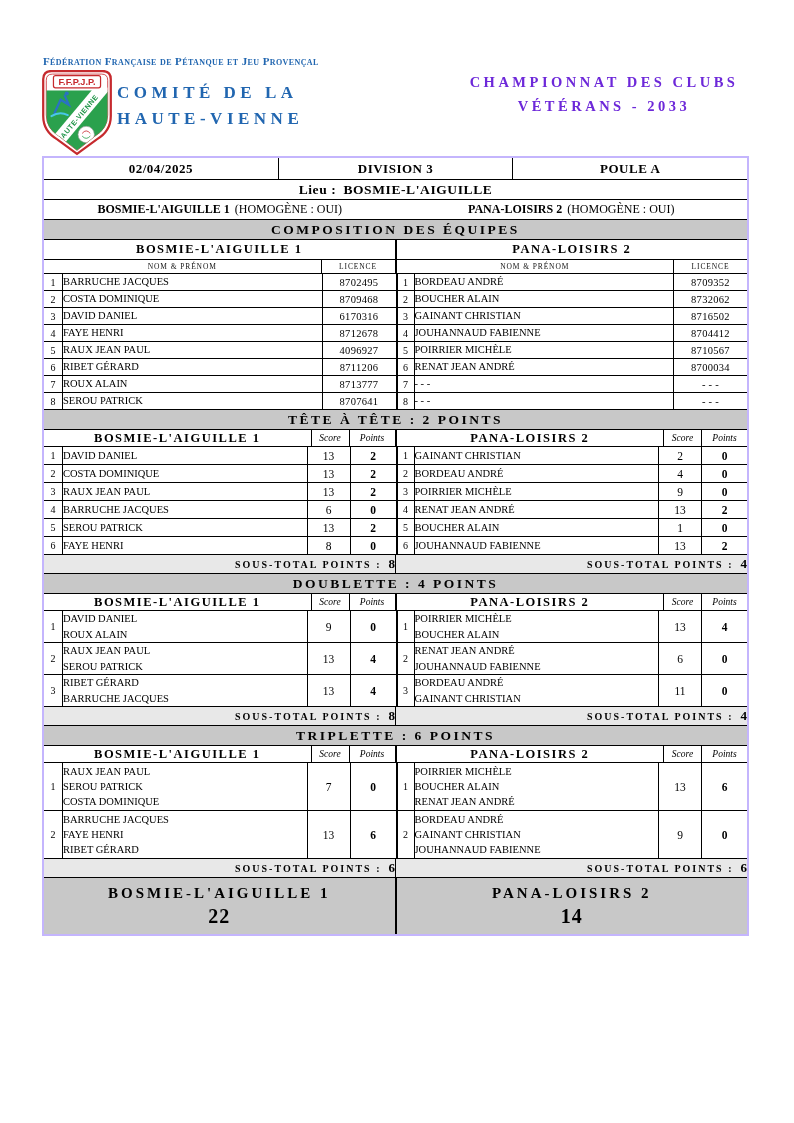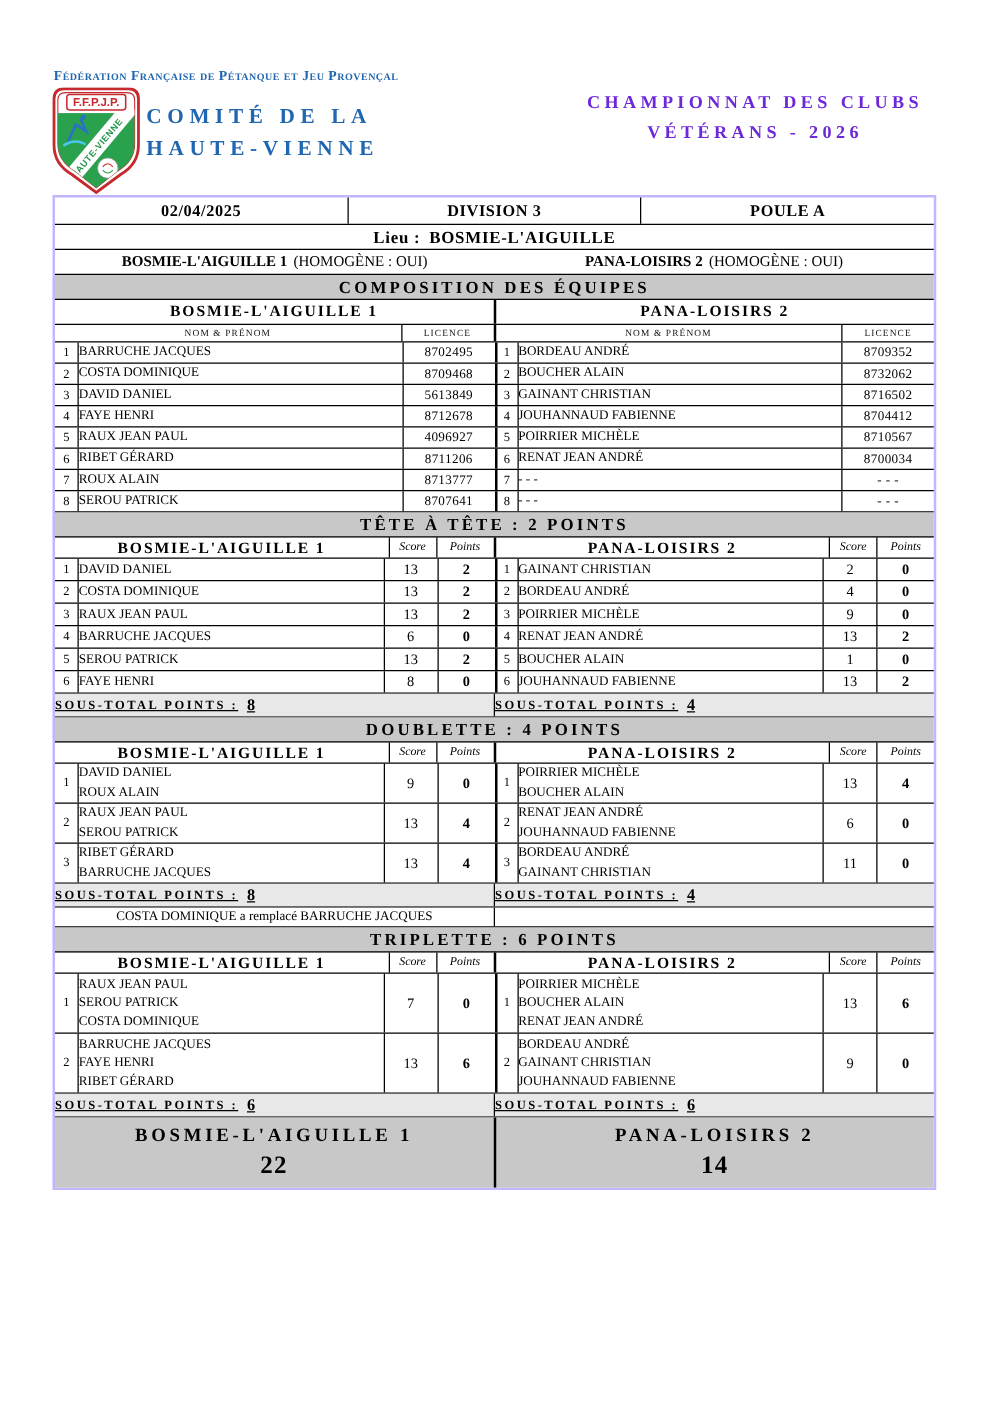--- a/index.html
+++ b/index.html
@@ -73,21 +73,21 @@
   .match-head .c { height: 16px; }
   .sch, .pth { font-style: italic; font-size: 9.5px; }
   .sch { width: 38px; flex: none; }
   .pth { width: 46px; flex: none; }
   .score { width: 43px; flex: none; font-size: 11.5px; }
   .pts { width: 46px; flex: none; font-size: 11.5px; font-weight: bold; }
   .tat-row { height: 18px; }
   .dbl-row { height: 32px; }
   .tpl-row { height: 48px; }
 
-  .st { background: #e8e8e8; height: 18px; display: flex; align-items: center; justify-content: flex-start; text-decoration: underline; }
+  .st { background: #e8e8e8; height: 18px; display: flex; align-items: center; justify-content: flex-end; }
   .stl { font-weight: bold; font-size: 10px; letter-spacing: 2px; }
   .stv { font-weight: bold; font-size: 13px; margin-left: 7px; }
 
   .note-row .half { height: 15px; display: flex; align-items: center; justify-content: center; }
   .note { font-size: 10.5px; }
 
   .fin { background: #c8c8c8; height: 56px; display: flex; flex-direction: column;
          align-items: center; justify-content: center; gap: 3px; }
   .fteam { font-weight: bold; font-size: 15px; letter-spacing: 3px; }
   .fscore { font-weight: bold; font-size: 20px; letter-spacing: 1px; }
@@ -124,21 +124,21 @@
     <text x="35" y="14.6" text-anchor="middle" font-family="Liberation Sans, sans-serif" font-size="9" font-weight="bold" fill="#c62a2e">F.F.P.J.P.</text>
   </svg>
 
   <div class="committee">
     <div>COMITÉ DE LA</div>
     <div>HAUTE-VIENNE</div>
   </div>
 
   <div class="champ">
     <div>CHAMPIONNAT DES CLUBS</div>
-    <div>VÉTÉRANS - 2026</div>
+    <div>VÉTÉRANS - 2033</div>
   </div>
 
   <div class="sheet">
 
     <div class="row info">
       <div class="c">02/04/2025</div>
       <div class="c">DIVISION 3</div>
       <div class="c">POULE A</div>
     </div>
 
@@ -192,21 +192,21 @@
           <div class="c name">
             <div class="nm">BOUCHER ALAIN</div>
           </div>
           <div class="c lic">8732062</div>
         </div>
         <div class="row comp-row">
           <div class="c num">3</div>
           <div class="c name">
             <div class="nm">DAVID DANIEL</div>
           </div>
-          <div class="c lic">5613849</div>
+          <div class="c lic">6170316</div>
           <div class="c num split">3</div>
           <div class="c name">
             <div class="nm">GAINANT CHRISTIAN</div>
           </div>
           <div class="c lic">8716502</div>
         </div>
         <div class="row comp-row">
           <div class="c num">4</div>
           <div class="c name">
             <div class="nm">FAYE HENRI</div>
@@ -436,24 +436,20 @@
     <div class="row">
       <div class="half st">
         <span class="stl">SOUS-TOTAL POINTS :</span>
         <span class="stv">8</span>
       </div>
       <div class="half st div1">
         <span class="stl">SOUS-TOTAL POINTS :</span>
         <span class="stv">4</span>
       </div>
     </div>
-    <div class="row note-row">
-      <div class="half note">COSTA DOMINIQUE a remplacé BARRUCHE JACQUES</div>
-      <div class="half div1"></div>
-    </div>
 
     <div class="row band">TRIPLETTE : 6 POINTS</div>
     <div class="row match-head">
       <div class="c teamh">BOSMIE-L'AIGUILLE 1</div>
       <div class="c sch">Score</div>
       <div class="c pth">Points</div>
       <div class="c teamh split">PANA-LOISIRS 2</div>
       <div class="c sch">Score</div>
       <div class="c pth">Points</div>
     </div>

